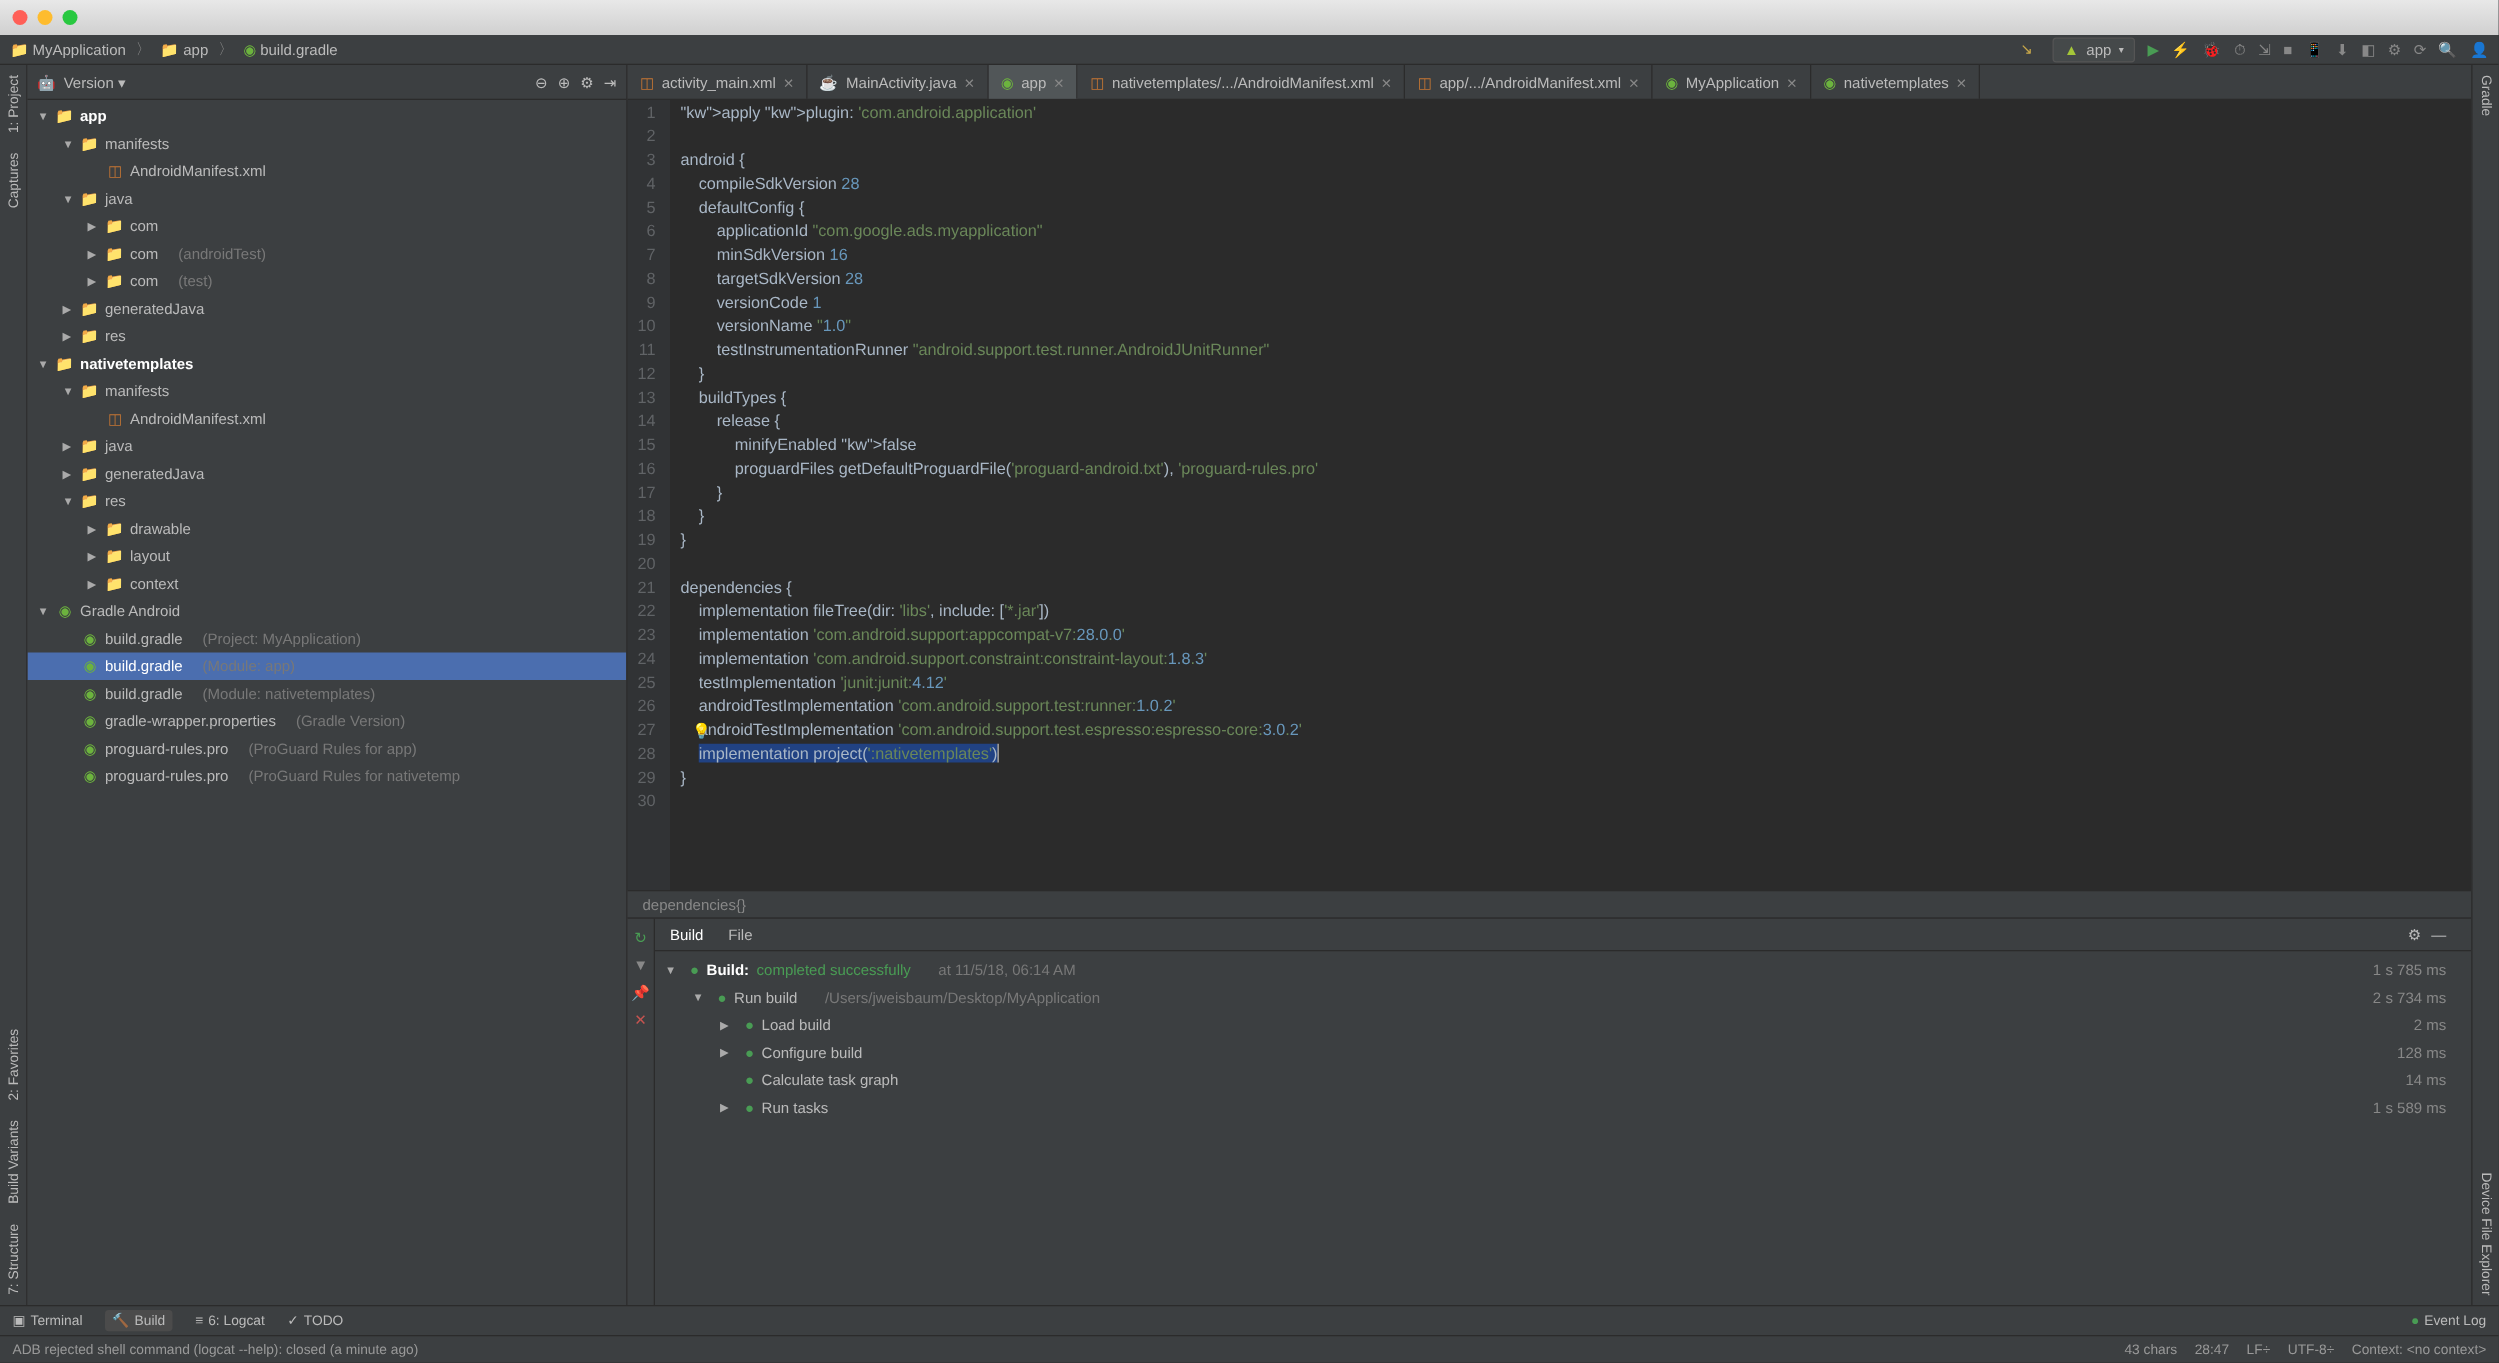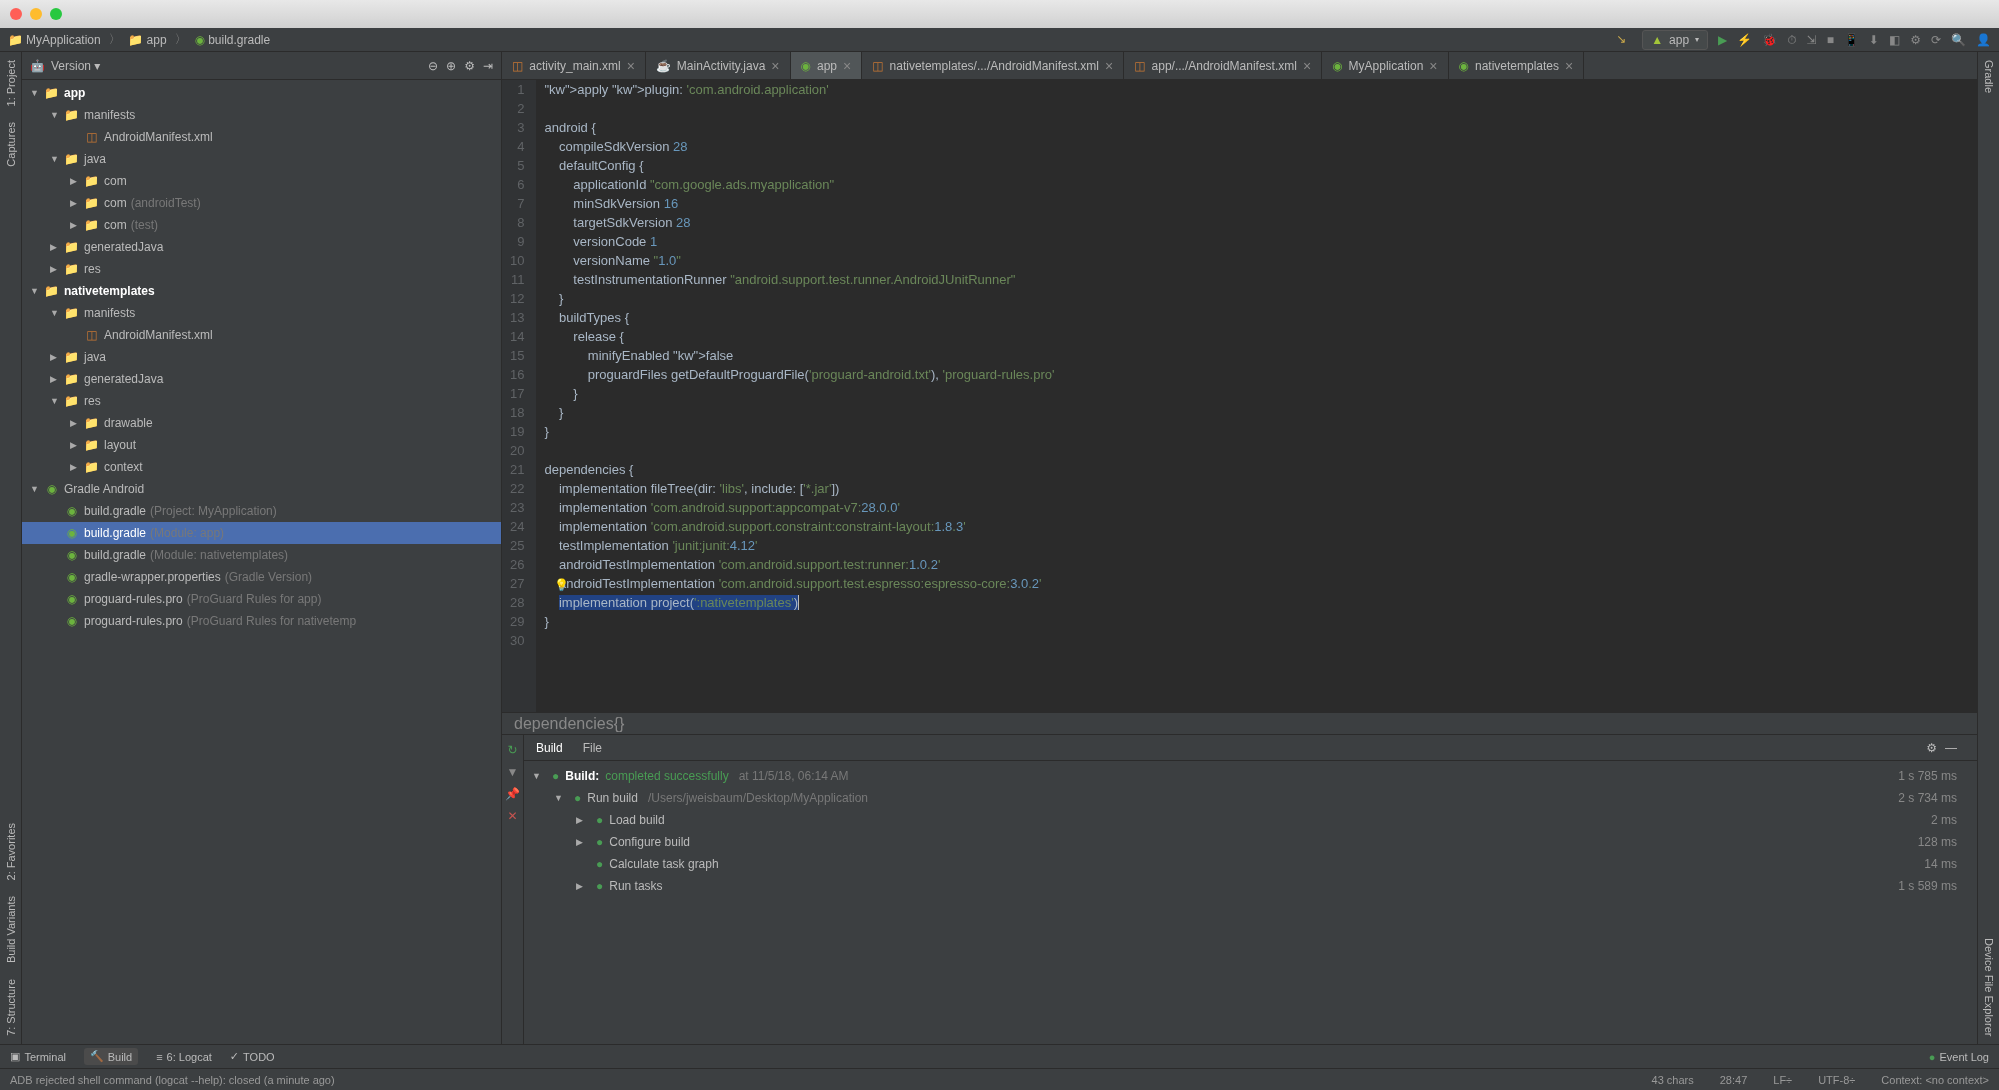--- a/index.html
+++ b/index.html
@@ -28,46 +28,46 @@
 .right-gutter .gutter-tab { transform: none; }
 .project-panel { width: 480px; background: #3c3f41; border-right: 1px solid #2b2b2b; display: flex; flex-direction: column; }
 .panel-header { height: 28px; display: flex; align-items: center; padding: 0 8px; gap: 6px; border-bottom: 1px solid #2b2b2b; }
 .panel-header-icons { margin-left: auto; display: flex; gap: 8px; }
 .tree { flex: 1; overflow: auto; padding: 2px 0; }
 .tree-node { display: flex; align-items: center; height: 22px; padding-left: 6px; cursor: pointer; }
 .tree-node.selected { background: #4b6eaf; color: #fff; }
 .tree-arrow { width: 14px; font-size: 9px; color: #aaa; }
 .tree-icon { width: 16px; margin-right: 4px; text-align: center; }
 .tree-label { white-space: nowrap; }
-.tree-hint { color: #787878; margin-left: 4px; }
+.tree-hint { color: #787878; margin-left: 16px; }
 .editor-area { flex: 1; display: flex; flex-direction: column; background: #2b2b2b; min-width: 0; }
 .tabs-bar { height: 28px; background: #3c3f41; display: flex; align-items: stretch; border-bottom: 1px solid #2b2b2b; }
 .editor-tab { display: flex; align-items: center; padding: 0 10px; gap: 6px; border-right: 1px solid #2b2b2b; cursor: pointer; font-size: 12px; }
 .editor-tab.active { background: #515658; }
 .tab-close { color: #888; font-size: 14px; }
 .editor-content { flex: 1; display: flex; overflow: auto; font-family: Menlo, Monaco, "Courier New", monospace; font-size: 13px; line-height: 19px; position: relative; }
 .gutter { background: #313335; color: #606366; text-align: right; padding: 0 12px 0 8px; user-select: none; }
 .code { padding-left: 8px; white-space: pre; color: #a9b7c6; }
 .str { color: #6a8759; }
 .num { color: #6897bb; }
 .hl { background: #214283; }
 .bulb { position: absolute; left: 52px; color: #f0a732; font-size: 12px; }
-.editor-footer { height: 22px; background: #3c3f41; border-top: 1px solid #2b2b2b; display: flex; align-items: center; padding: 0 12px; font-size: 16px; color: #888; }
+.editor-footer { height: 22px; background: #3c3f41; border-top: 1px solid #2b2b2b; display: flex; align-items: center; padding: 0 12px; font-size: 12px; color: #888; }
 .bottom-panel { height: 310px; background: #3c3f41; border-top: 1px solid #2b2b2b; display: flex; }
 .bottom-left-gutter { width: 22px; border-right: 1px solid #2b2b2b; display: flex; flex-direction: column; align-items: center; gap: 8px; padding-top: 8px; }
 .bottom-content { flex: 1; display: flex; flex-direction: column; }
 .bottom-tabs { height: 26px; display: flex; align-items: center; padding: 0 12px; gap: 20px; border-bottom: 1px solid #2b2b2b; }
 .bottom-tab { cursor: pointer; }
 .bottom-tab.active { color: #fff; }
 .build-tree { flex: 1; padding: 4px 8px; overflow: auto; }
 .build-row { display: flex; align-items: center; height: 22px; gap: 6px; }
 .build-time { margin-left: auto; color: #888; padding-right: 12px; }
 .build-status { color: #499c54; }
 .status-bar { height: 22px; background: #3c3f41; border-top: 1px solid #2b2b2b; display: flex; align-items: center; padding: 0 10px; font-size: 11px; color: #999; }
-.status-right { margin-left: auto; display: flex; gap: 26px; }
+.status-right { margin-left: auto; display: flex; gap: 14px; }
 .bottom-toolbar { height: 24px; background: #3c3f41; border-top: 1px solid #2b2b2b; display: flex; align-items: center; padding: 0 10px; gap: 18px; font-size: 11px; }
 .bt-item { display: flex; align-items: center; gap: 4px; cursor: pointer; }
 .bt-item.active { background: #4b4b4b; padding: 2px 6px; border-radius: 3px; }
 .folder-icon { color: #87939a; }
 .gradle-icon { color: #6cb33e; }
 .android-icon { color: #a4c639; }
 .xml-icon { color: #c57633; }
 .java-icon { color: #5382a1; }
 .play-icon { color: #499c54; }
 .ok-icon { color: #499c54; }

